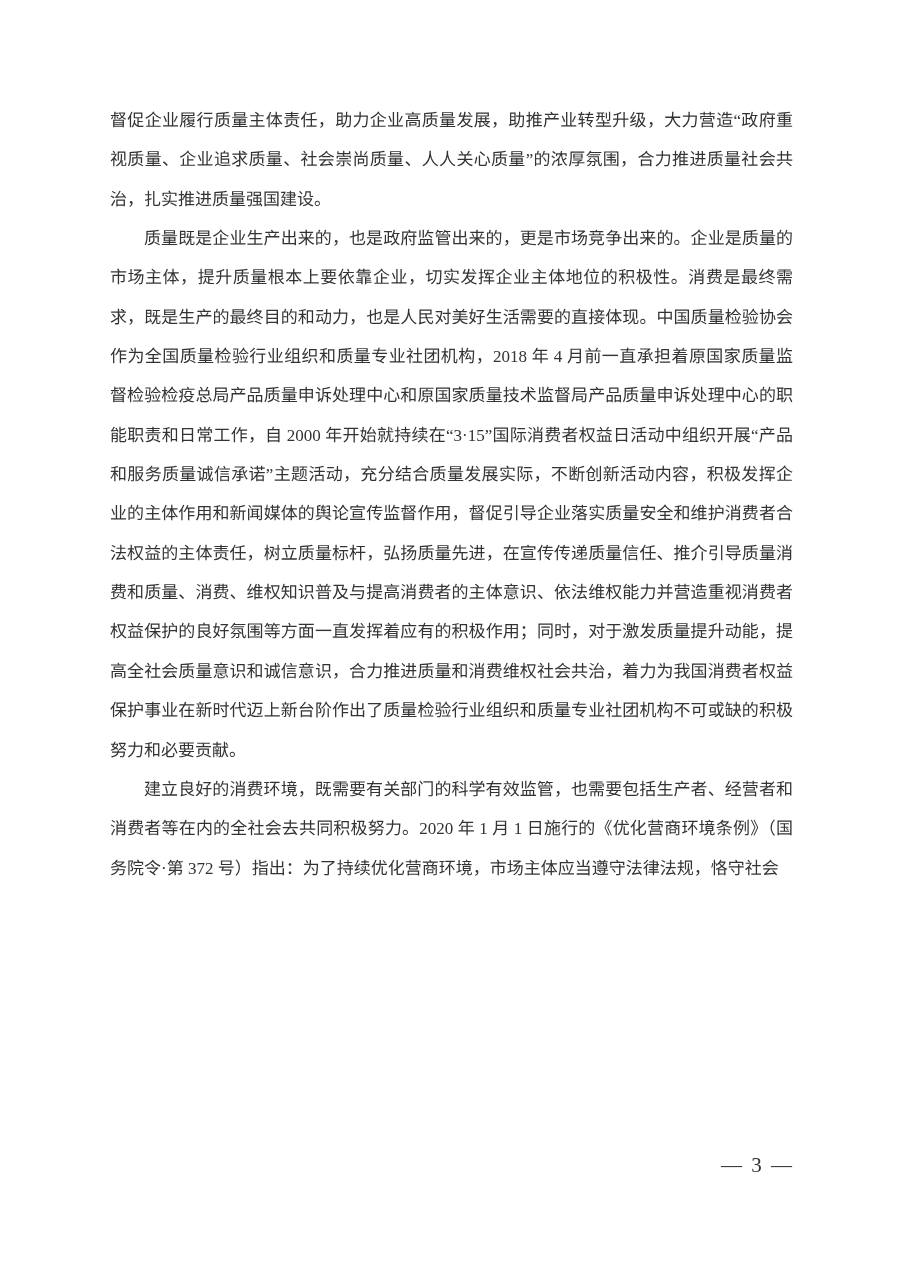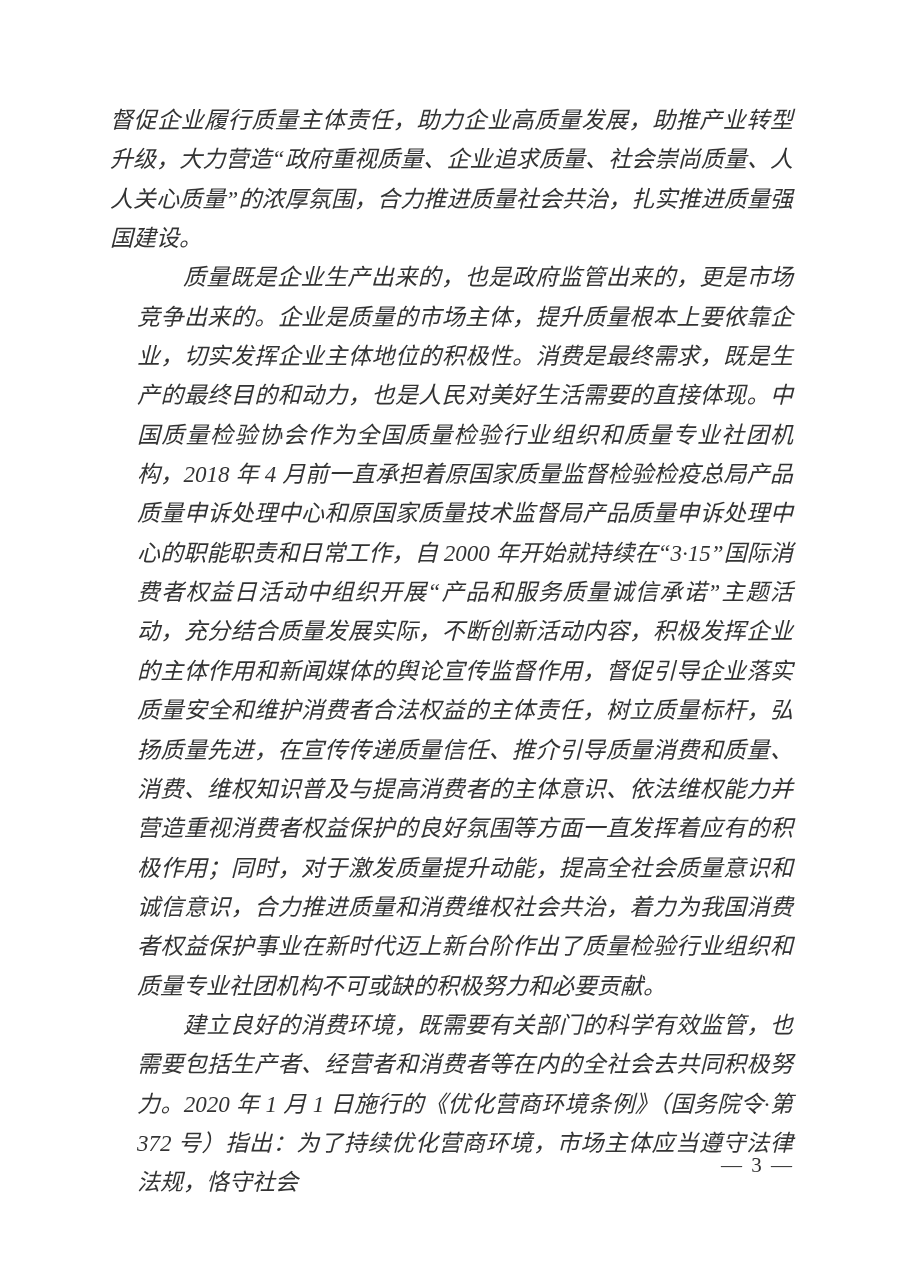--- a/index.html
+++ b/index.html
@@ -16,32 +16,30 @@
   }
   .content {
     position: absolute;
     top: 101px;
     left: 110px;
     width: 683px;
   }
   p.para {
     margin: 0;
     padding: 0;
-    font-size: 23px;
+    font-size: 17px;
     line-height: 39.35px;
     text-align: justify;
     text-justify: inter-ideograph;
     color: #333333;
     letter-spacing: 0;
     word-break: normal;
-    font-style: italic;
   }
   p.para.indent {
     text-indent: 2em;
-    margin-left: 27px;
   }
   .page-number {
     position: absolute;
     top: 1150px;
     right: 106px;
     font-size: 21px;
     line-height: 30px;
     color: #333333;
     letter-spacing: 2px;
     white-space: nowrap;

